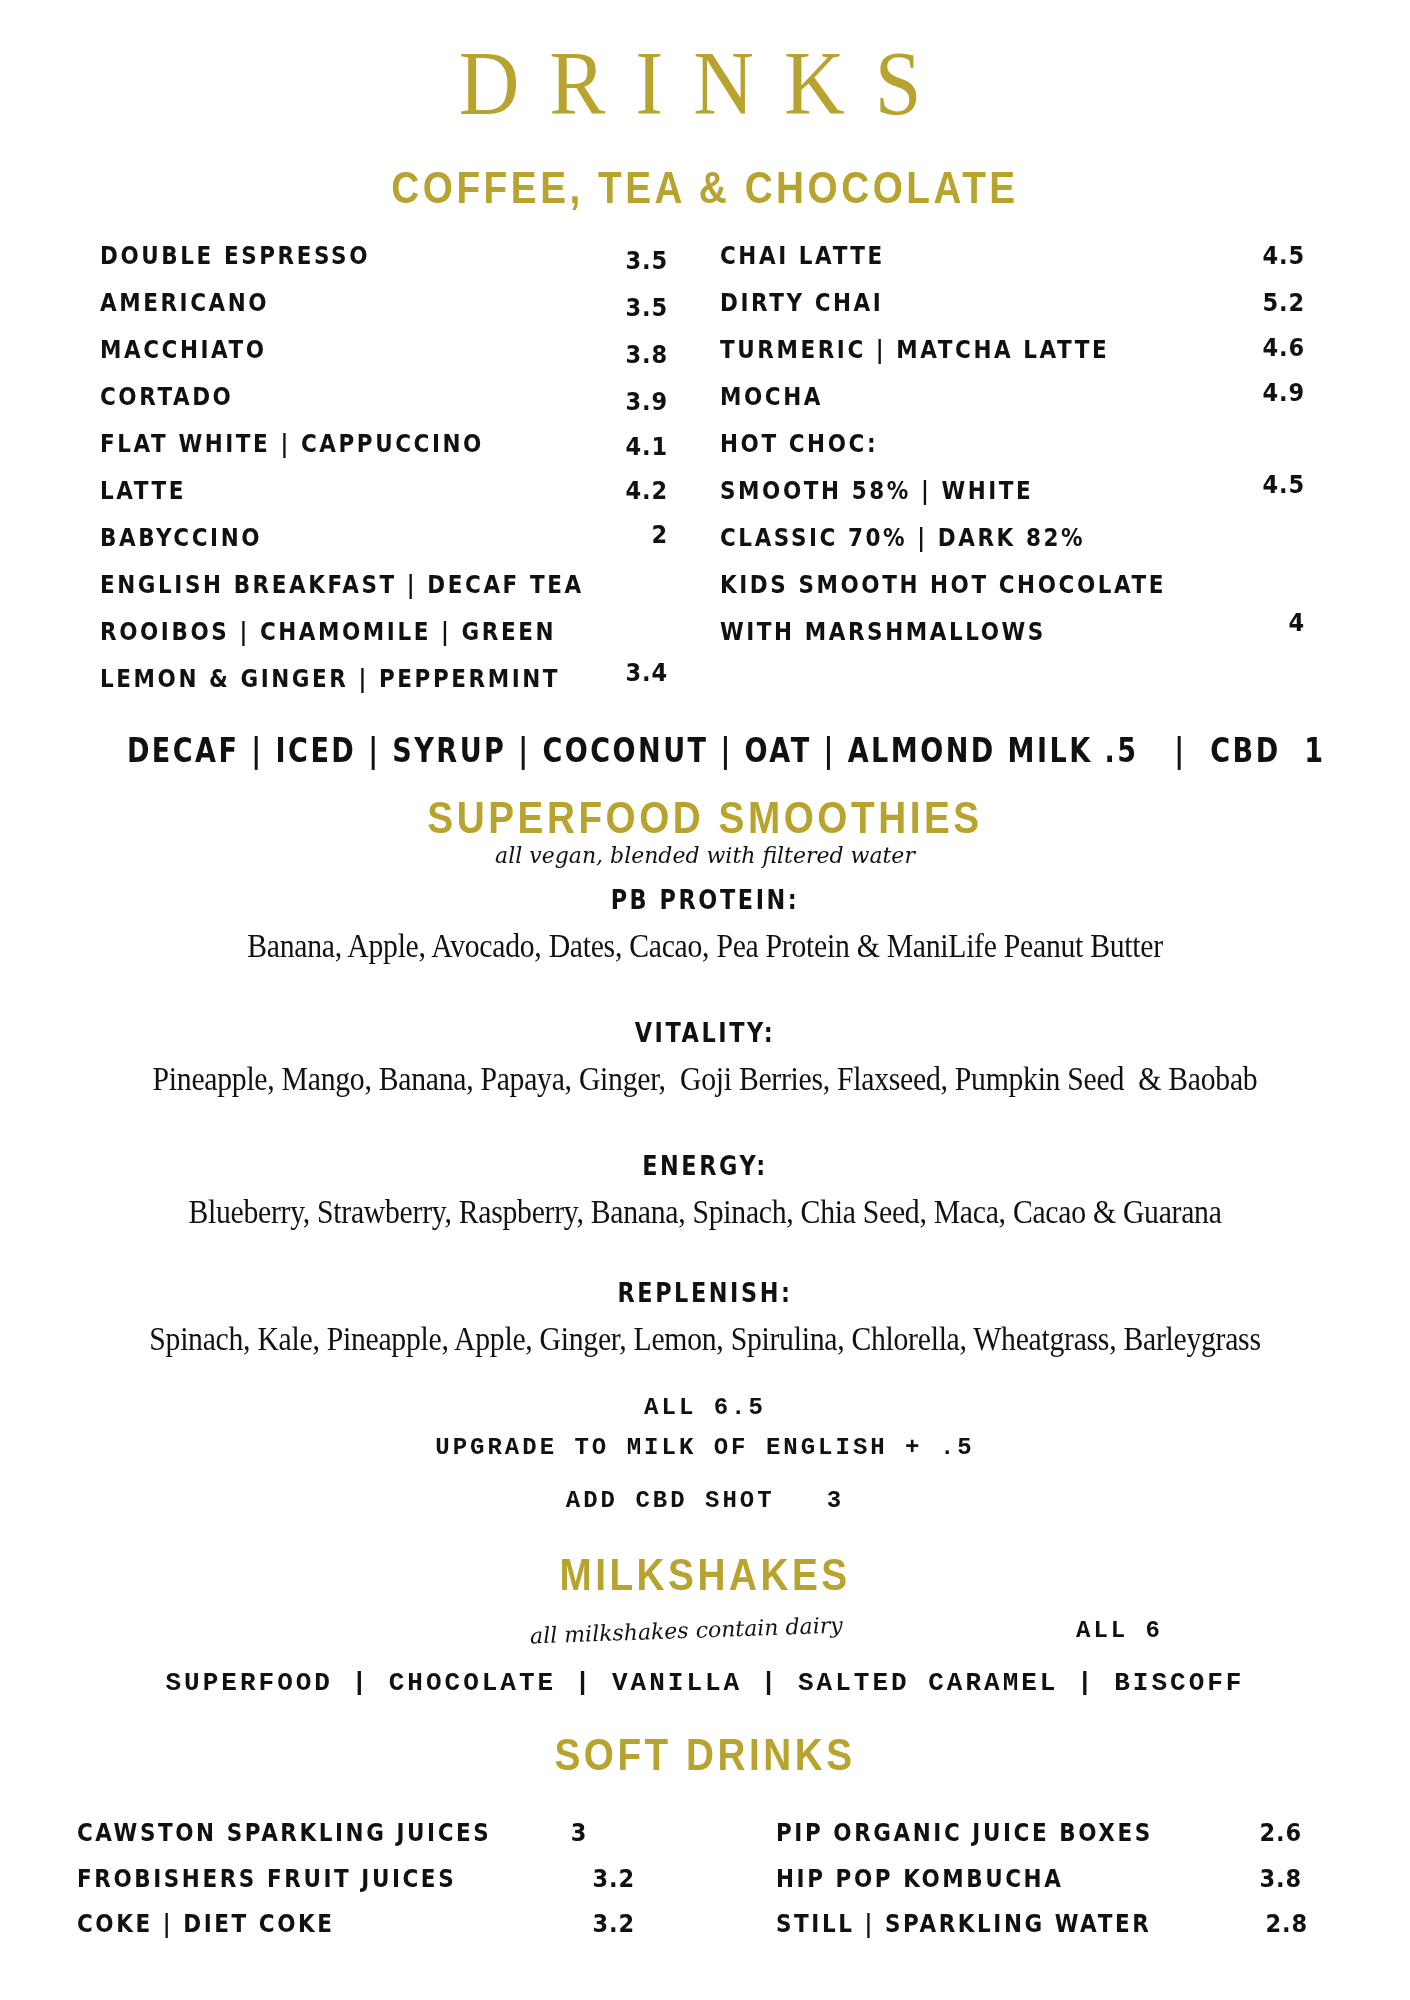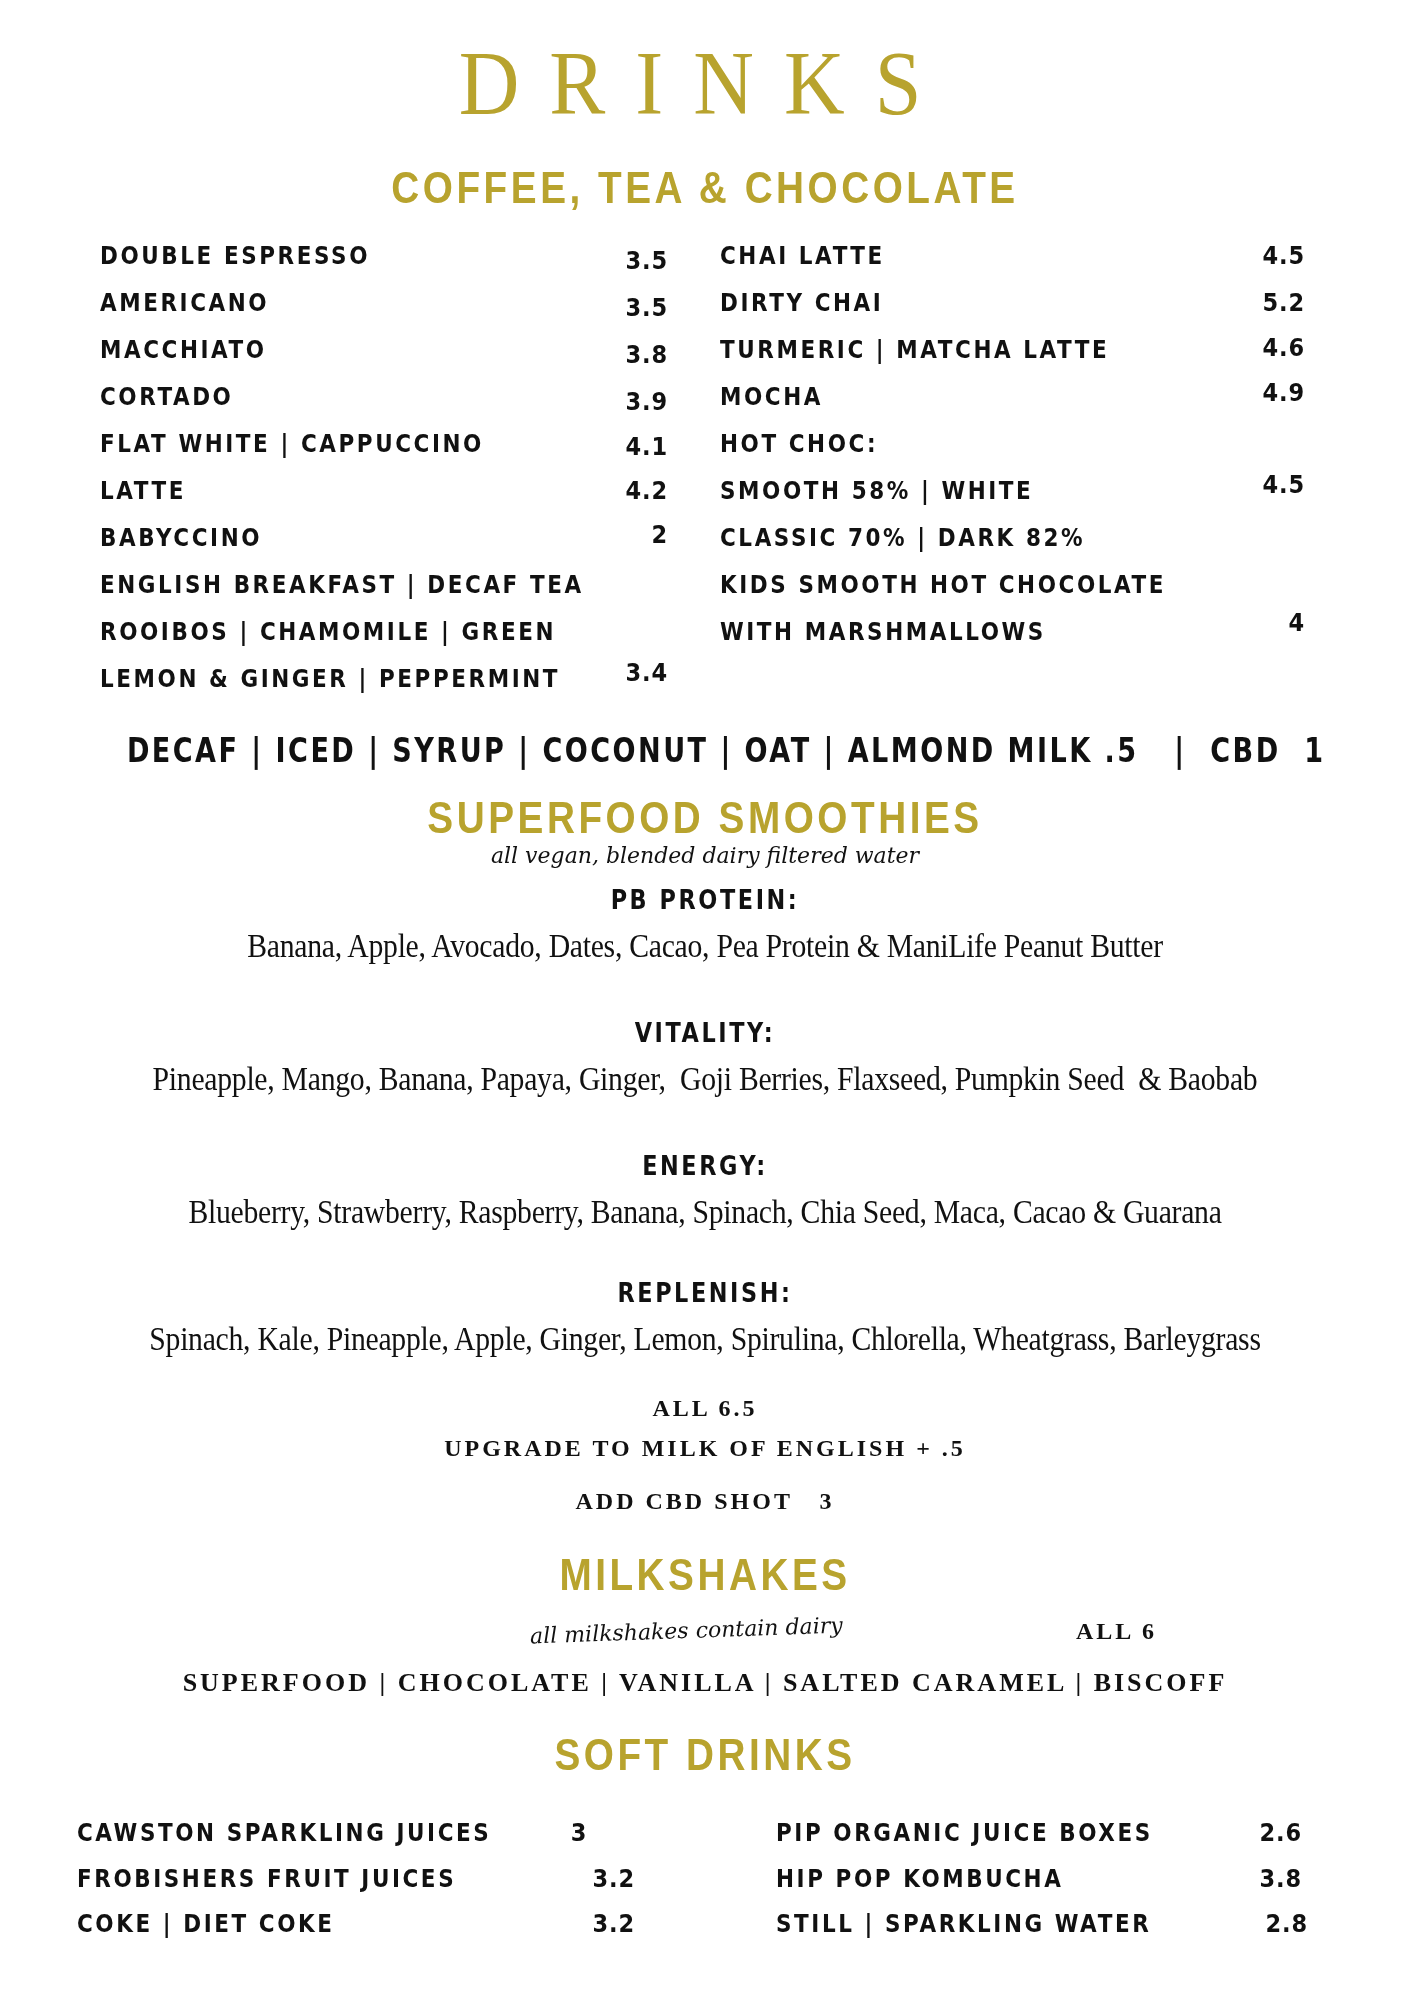--- a/index.html
+++ b/index.html
@@ -42,21 +42,21 @@
     font-family: "DejaVu Sans", "Liberation Sans", sans-serif;
     font-weight:bold; color:#111; font-size:26px; letter-spacing:3px; line-height:1;
     transform: scaleX(0.86);
   }
   .ingredients {
     font-family: "Liberation Serif", "DejaVu Serif", serif;
     color:#111; font-size:33px; line-height:1; white-space:nowrap;
     transform: scaleX(0.9); letter-spacing:-0.3px;
   }
   .note {
-    font-family: Liberation Serif, serif;
+    font-family: Liberation Mono, monospace;
     font-weight:bold; color:#111; font-size:24px; letter-spacing:3px; line-height:1;
     white-space:nowrap;
   }
 </style>
 </head>
 <body>
 
 <div class="abs center title">DRINKS</div>
 
 <div class="abs center section" style="top:166px;">COFFEE, TEA &amp; CHOCOLATE</div>
@@ -113,21 +113,21 @@
 
   <div class="abs item" style="left:720px;top:572px;">KIDS SMOOTH HOT CHOCOLATE</div>
 
   <div class="abs item" style="left:720px;top:619px;">WITH MARSHMALLOWS</div>
   <div class="abs price" style="left:1225px;top:610px;">4</div>
 </div>
 
 <div class="abs center addons" style="top:734px;white-space:pre;">DECAF | ICED | SYRUP | COCONUT | OAT | ALMOND MILK .5   |  CBD  1</div>
 
 <div class="abs center section" style="top:796px;">SUPERFOOD SMOOTHIES</div>
-<div class="abs center script" style="top:845px;">all vegan, blended dairy filtered water</div>
+<div class="abs center script" style="top:845px;">all vegan, blended with filtered water</div>
 
 <div class="abs center subhead" style="top:887px;">PB PROTEIN:</div>
 <div class="abs center ingredients" style="top:930px;">Banana, Apple, Avocado, Dates, Cacao, Pea Protein &amp; ManiLife Peanut Butter</div>
 
 <div class="abs center subhead" style="top:1020px;">VITALITY:</div>
 <div class="abs center ingredients" style="top:1063px;white-space:pre;">Pineapple, Mango, Banana, Papaya, Ginger,  Goji Berries, Flaxseed, Pumpkin Seed  &amp; Baobab</div>
 
 <div class="abs center subhead" style="top:1153px;">ENERGY:</div>
 <div class="abs center ingredients" style="top:1196px;">Blueberry, Strawberry, Raspberry, Banana, Spinach, Chia Seed, Maca, Cacao &amp; Guarana</div>
 

